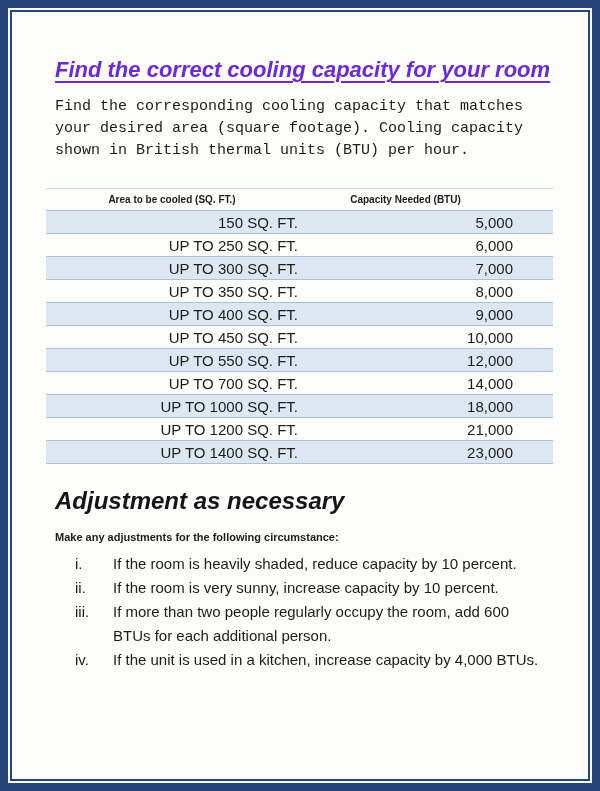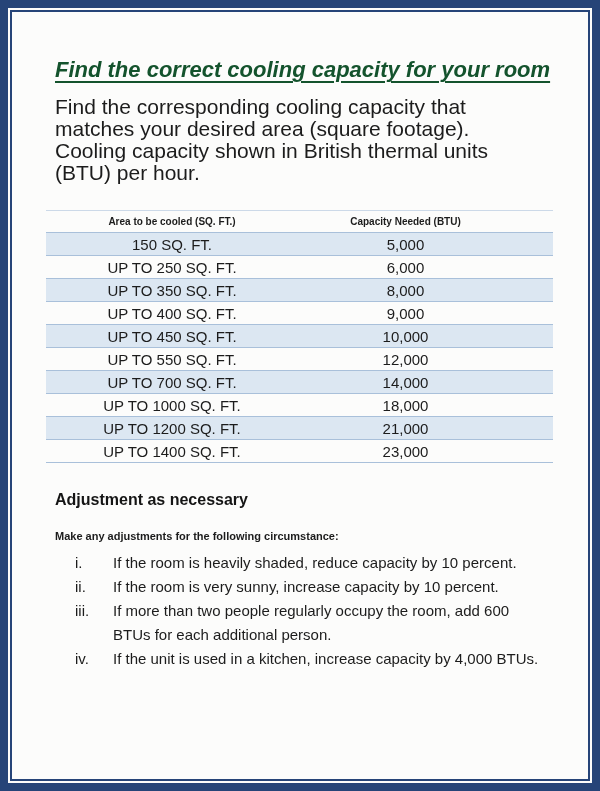--- a/index.html
+++ b/index.html
@@ -21,30 +21,31 @@
     box-sizing: border-box;
     padding: 45px 33px 0 43px;
     background: #fcfcfb;
   }
   h1.title {
     margin: 0;
     font-size: 22px;
     line-height: 26px;
     font-weight: bold;
     font-style: italic;
-    color: #14532d;
+    color: #6d28d9;
     text-decoration: underline;
     text-decoration-thickness: 2px;
     text-underline-offset: 4px;
   }
   p.intro {
     margin: 13px 12px 0 0;
-    font-size: 21px;
+    font-size: 15px;
     line-height: 22px;
     max-width: 502px;
+    font-family: Liberation Mono, monospace;
   }
   table.cap {
     margin: 26px 0 0 -9px;
     width: 507px;
     border-collapse: collapse;
     font-size: 15px;
     table-layout: fixed;
   }
   table.cap col.c1 { width: 252px; }
   table.cap col.c2 { width: 255px; }
@@ -52,33 +53,34 @@
     height: 21px;
     font-weight: bold;
     text-align: center;
     border-top: 1px solid #ccd9e8;
     border-bottom: 1px solid #a9c0da;
     padding: 0;
     font-size: 10px;
   }
   table.cap td {
     height: 22px;
-    text-align: center;
+    text-align: right;
     border-bottom: 1px solid #a9c0da;
     padding: 0;
     margin-top: 36px;
   }
   table.cap th:nth-child(2), table.cap td:nth-child(2) { padding-right: 40px; }
   table.cap tbody tr:nth-child(odd) { background: #dce7f2; }
   h2.adjust {
     margin: 25px 0 0 0;
-    font-size: 16px;
+    font-size: 24px;
     line-height: 24px;
     font-weight: bold;
     color: #151515;
+    font-style: italic;
   }
   p.sub {
     margin: 14px 0 0 0;
     font-size: 11px;
     line-height: 20px;
     font-weight: bold;
   }
   .list { margin: 5px 0 0 20px; }
   .li {
     display: grid;
@@ -110,20 +112,24 @@
         </tr>
       </thead>
       <tbody id="table-body">
           <tr>
             <td>150 SQ. FT.</td>
             <td>5,000</td>
           </tr>
           <tr>
             <td>UP TO 250 SQ. FT.</td>
             <td>6,000</td>
+          </tr>
+          <tr>
+            <td>UP TO 300 SQ. FT.</td>
+            <td>7,000</td>
           </tr>
           <tr>
             <td>UP TO 350 SQ. FT.</td>
             <td>8,000</td>
           </tr>
           <tr>
             <td>UP TO 400 SQ. FT.</td>
             <td>9,000</td>
           </tr>
           <tr>

